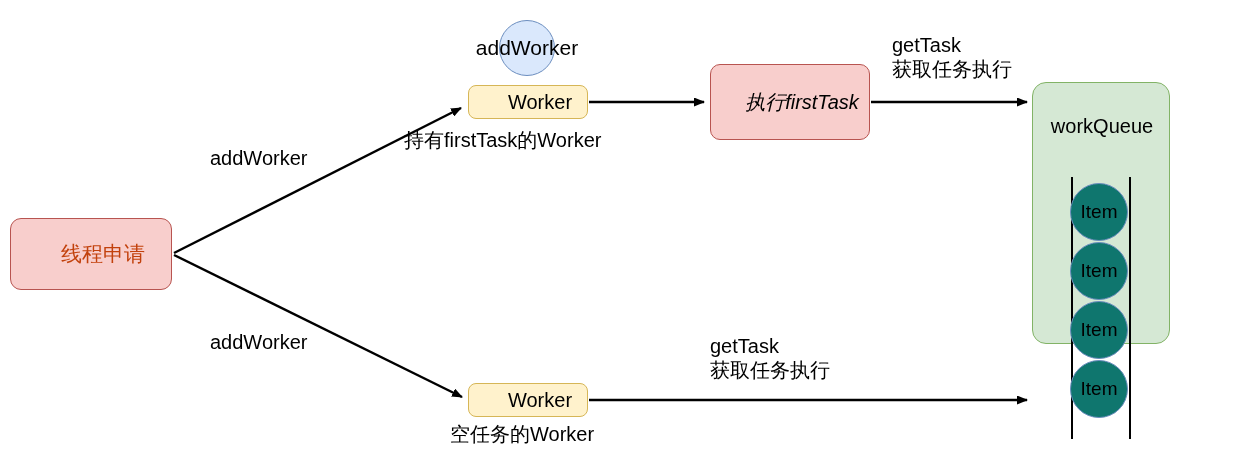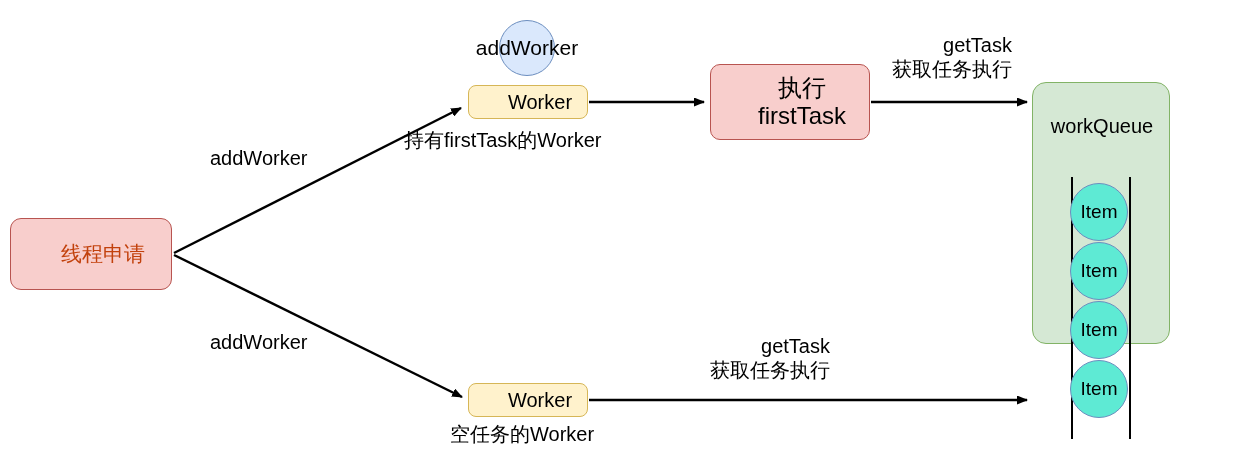--- a/index.html
+++ b/index.html
@@ -72,22 +72,23 @@
     font-size: 20px;
     color: #000;
     z-index: 3;
   }
   .n-exec-first-task {
     left: 710px; top: 64px;
     width: 160px; height: 76px;
     background: #f8cecc;
     border: 1.6px solid #b85450;
     border-radius: 10px;
-    font-size: 24px;
-    color: #000;
+    font-size: 20px;
+    color: #000;
+    font-style: italic;
   }
   .n-work-queue {
     left: 1032px; top: 82px;
     width: 138px; height: 262px;
     background: #d5e8d4;
     border: 1.8px solid #82b366;
     border-radius: 14px;
     display: block;
   }
   .work-queue-title {
@@ -105,38 +106,38 @@
     height: 262px;
     border-left: 2.4px solid #000000;
   }
   .queue-rail.left  { left: 38px; }
   .queue-rail.right { left: 96px; }
   .queue-item {
     position: absolute;
     left: 37px;
     width: 58px; height: 58px;
     border-radius: 50%;
-    background: #5eead4;
+    background: #0f766e;
     border: 1.4px solid #6c8ebf;
     display: flex;
     align-items: center;
     justify-content: center;
     font-size: 19px;
     color: #000;
     box-sizing: border-box;
     z-index: 2;
   }
   
   .edge-label {
     position: absolute;
     font-size: 20px;
     color: #000;
     white-space: nowrap;
     line-height: 1.22;
-    text-align: right;
+    text-align: left;
   }
   .lbl-first-task-text {
     position: absolute;
     left: 452px; top: 36px;
     width: 150px;
     text-align: center;
     font-size: 21px;
     color: #000;
     z-index: 2;
     white-space: nowrap;

